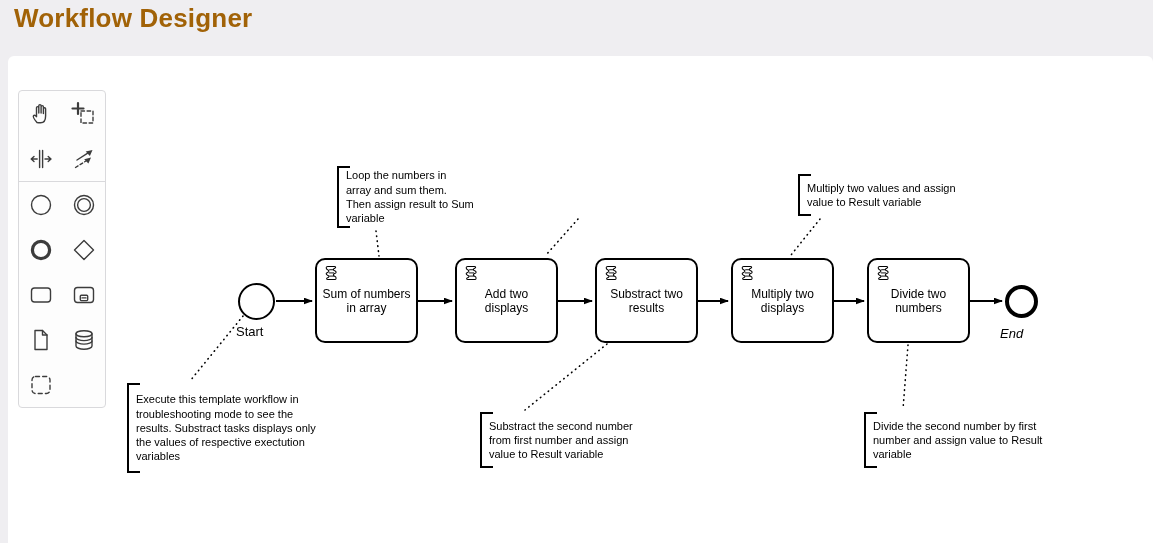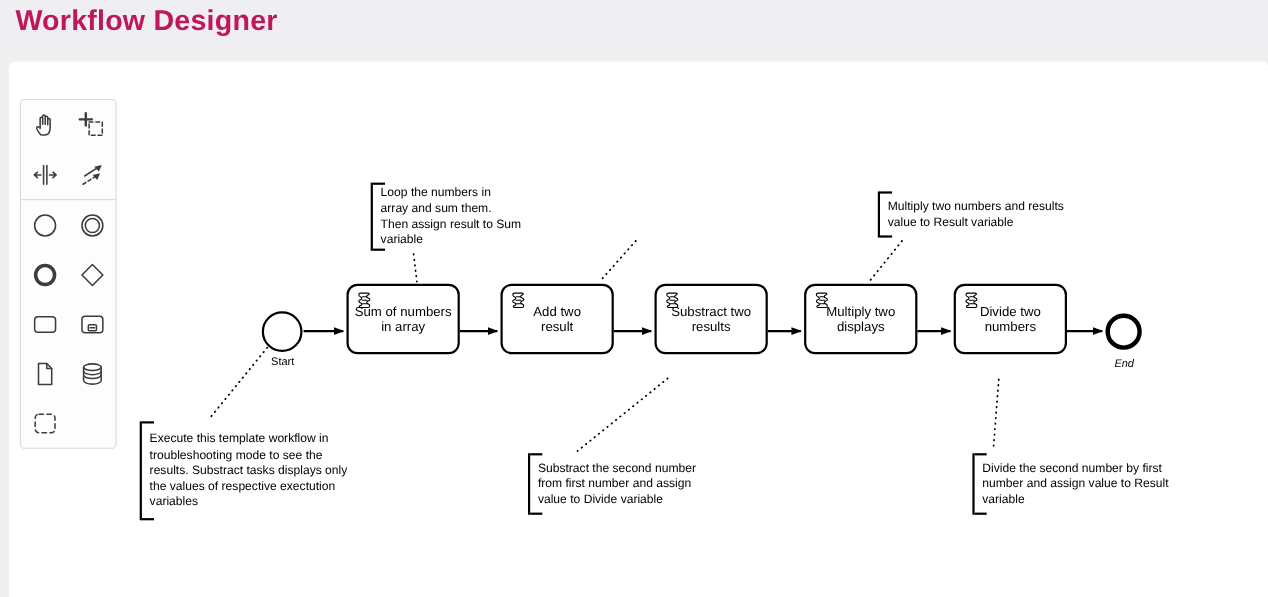--- a/index.html
+++ b/index.html
@@ -1,49 +1,49 @@
 <!DOCTYPE html>
 <html><head>
 <meta charset="utf-8">
 <style>
   html,body{margin:0;padding:0;}
   body{font-family:"Liberation Sans",sans-serif;background:#efeef1;}
   #app{position:relative;width:1153px;height:543px;background:#efeef1;overflow:hidden;}
 
   
   #header{position:absolute;left:0;top:0;width:100%;height:56px;background:#efeef1;}
-  #page-title{position:absolute;left:14px;top:3px;font-size:26px;font-weight:bold;color:#be185d;letter-spacing:.2px;}
+  #page-title{position:absolute;left:14px;top:3px;font-size:26px;font-weight:bold;color:#a16207;letter-spacing:.2px;}
 
   
   #canvas{position:absolute;left:8px;top:56px;width:1145px;height:487px;background:#ffffff;
           border-radius:6px 6px 0 0;}
 
   
   #palette{position:absolute;left:18px;top:90px;width:88px;background:#fdfdfd;
            border:1px solid #d9d9dc;border-radius:4px;z-index:3;box-sizing:border-box;}
   .palette-group{display:grid;grid-template-columns:43px 43px;}
   .palette-group.elements{border-top:1px solid #d9d9dc;}
   .palette-entry{height:45px;display:flex;align-items:center;justify-content:center;cursor:pointer;}
   .palette-entry svg{display:block;}
   .pico{stroke:#3c3c3c;fill:none;stroke-width:1.4;stroke-linecap:round;stroke-linejoin:round;}
   .pico-thick{stroke:#3c3c3c;fill:none;stroke-width:3.2;}
   .pfill{fill:#3c3c3c;stroke:none;}
 
   
   #flows{position:absolute;left:0;top:0;z-index:2;}
 
   
-  .task{position:absolute;width:103px;height:64px;box-sizing:border-box;background:#fff;
+  .task{position:absolute;width:103px;height:85px;box-sizing:border-box;background:#fff;
         border:2px solid #000;border-radius:10px;display:flex;align-items:center;justify-content:center;
         text-align:center;font-size:12px;line-height:14px;color:#000;white-space:pre-line;z-index:4;}
   .script-marker{position:absolute;left:7px;top:5px;}
   .event{position:absolute;box-sizing:border-box;background:#fff;border-radius:50%;z-index:4;}
   #start-event{left:238px;top:283px;width:37px;height:37px;border:2px solid #000;}
   #end-event{left:1005px;top:285px;width:33px;height:33px;border:4px solid #000;}
-  .event-label{position:absolute;font-size:10px;color:#000;text-align:center;z-index:4;}
+  .event-label{position:absolute;font-size:13px;color:#000;z-index:4;}
   #start-label{left:236px;top:324px;width:42px;}
   #end-label{left:1000px;top:326px;width:44px;font-style:italic;}
 
   
   .annotation{position:absolute;border-left:2px solid #000;display:flex;align-items:center;z-index:4;}
   .annotation::before{content:"";position:absolute;left:0;top:0;width:11px;height:100%;
         border-top:2px solid #000;border-bottom:2px solid #000;box-sizing:border-box;}
   .ann-text{padding-left:7px;font-size:11px;line-height:14.3px;color:#000;white-space:pre-line;}
 </style>
 </head>
@@ -181,21 +181,21 @@
     </svg>
     <span>Sum of numbers
 in array</span>
   </div>
   <div class="task" style="left:455px;top:258px">
     <svg class="script-marker" width="14" height="16" viewBox="0 0 15 17">
       <path d="M4 1.5 C1.8 1.5 1.8 4.3 3.8 5 C5.8 5.7 5.8 7.2 3.8 7.9 C1.8 8.6 1.8 10.1 3.8 10.8 C5.8 11.5 5.8 13 3.8 13.7 C2.2 14.3 2.6 15.5 4.2 15.5 L11.3 15.5 C13.5 15.5 13.5 12.7 11.5 12 C9.5 11.3 9.5 9.8 11.5 9.1 C13.5 8.4 13.5 6.9 11.5 6.2 C9.5 5.5 9.5 4 11.5 3.3 C13.1 2.7 12.7 1.5 11.1 1.5 Z" fill="none" stroke="#000" stroke-width="1.1"></path>
       <path d="M5.6 5 H10.4 M5.2 8.4 H10.8 M5.6 11.8 H11.2" stroke="#000" stroke-width="1" fill="none"></path>
     </svg>
     <span>Add two
-result</span>
+displays</span>
   </div>
   <div class="task" style="left:595px;top:258px">
     <svg class="script-marker" width="14" height="16" viewBox="0 0 15 17">
       <path d="M4 1.5 C1.8 1.5 1.8 4.3 3.8 5 C5.8 5.7 5.8 7.2 3.8 7.9 C1.8 8.6 1.8 10.1 3.8 10.8 C5.8 11.5 5.8 13 3.8 13.7 C2.2 14.3 2.6 15.5 4.2 15.5 L11.3 15.5 C13.5 15.5 13.5 12.7 11.5 12 C9.5 11.3 9.5 9.8 11.5 9.1 C13.5 8.4 13.5 6.9 11.5 6.2 C9.5 5.5 9.5 4 11.5 3.3 C13.1 2.7 12.7 1.5 11.1 1.5 Z" fill="none" stroke="#000" stroke-width="1.1"></path>
       <path d="M5.6 5 H10.4 M5.2 8.4 H10.8 M5.6 11.8 H11.2" stroke="#000" stroke-width="1" fill="none"></path>
     </svg>
     <span>Substract two
 results</span>
   </div>
   <div class="task" style="left:731px;top:258px">
@@ -215,34 +215,34 @@
 numbers</span>
   </div>
 
   <div class="annotation" style="left:337px;top:166px;height:62px">
     <div class="ann-text">Loop the numbers in
 array and sum them.
 Then assign result to Sum
 variable</div>
   </div>
   <div class="annotation" style="left:798px;top:174px;height:42px">
-    <div class="ann-text">Multiply two numbers and results
+    <div class="ann-text">Multiply two values and assign
 value to Result variable</div>
   </div>
   <div class="annotation" style="left:127px;top:383px;height:90px">
     <div class="ann-text">Execute this template workflow in
 troubleshooting mode to see the
 results. Substract tasks displays only
 the values of respective exectution
 variables</div>
   </div>
   <div class="annotation" style="left:480px;top:412px;height:56px">
     <div class="ann-text">Substract the second number
 from first number and assign
-value to Divide variable</div>
-  </div>
-  <div class="annotation" style="left:884px;top:412px;height:56px">
+value to Result variable</div>
+  </div>
+  <div class="annotation" style="left:864px;top:412px;height:56px">
     <div class="ann-text">Divide the second number by first
 number and assign value to Result
 variable</div>
   </div>
 
 </div>
 
 </body></html>

